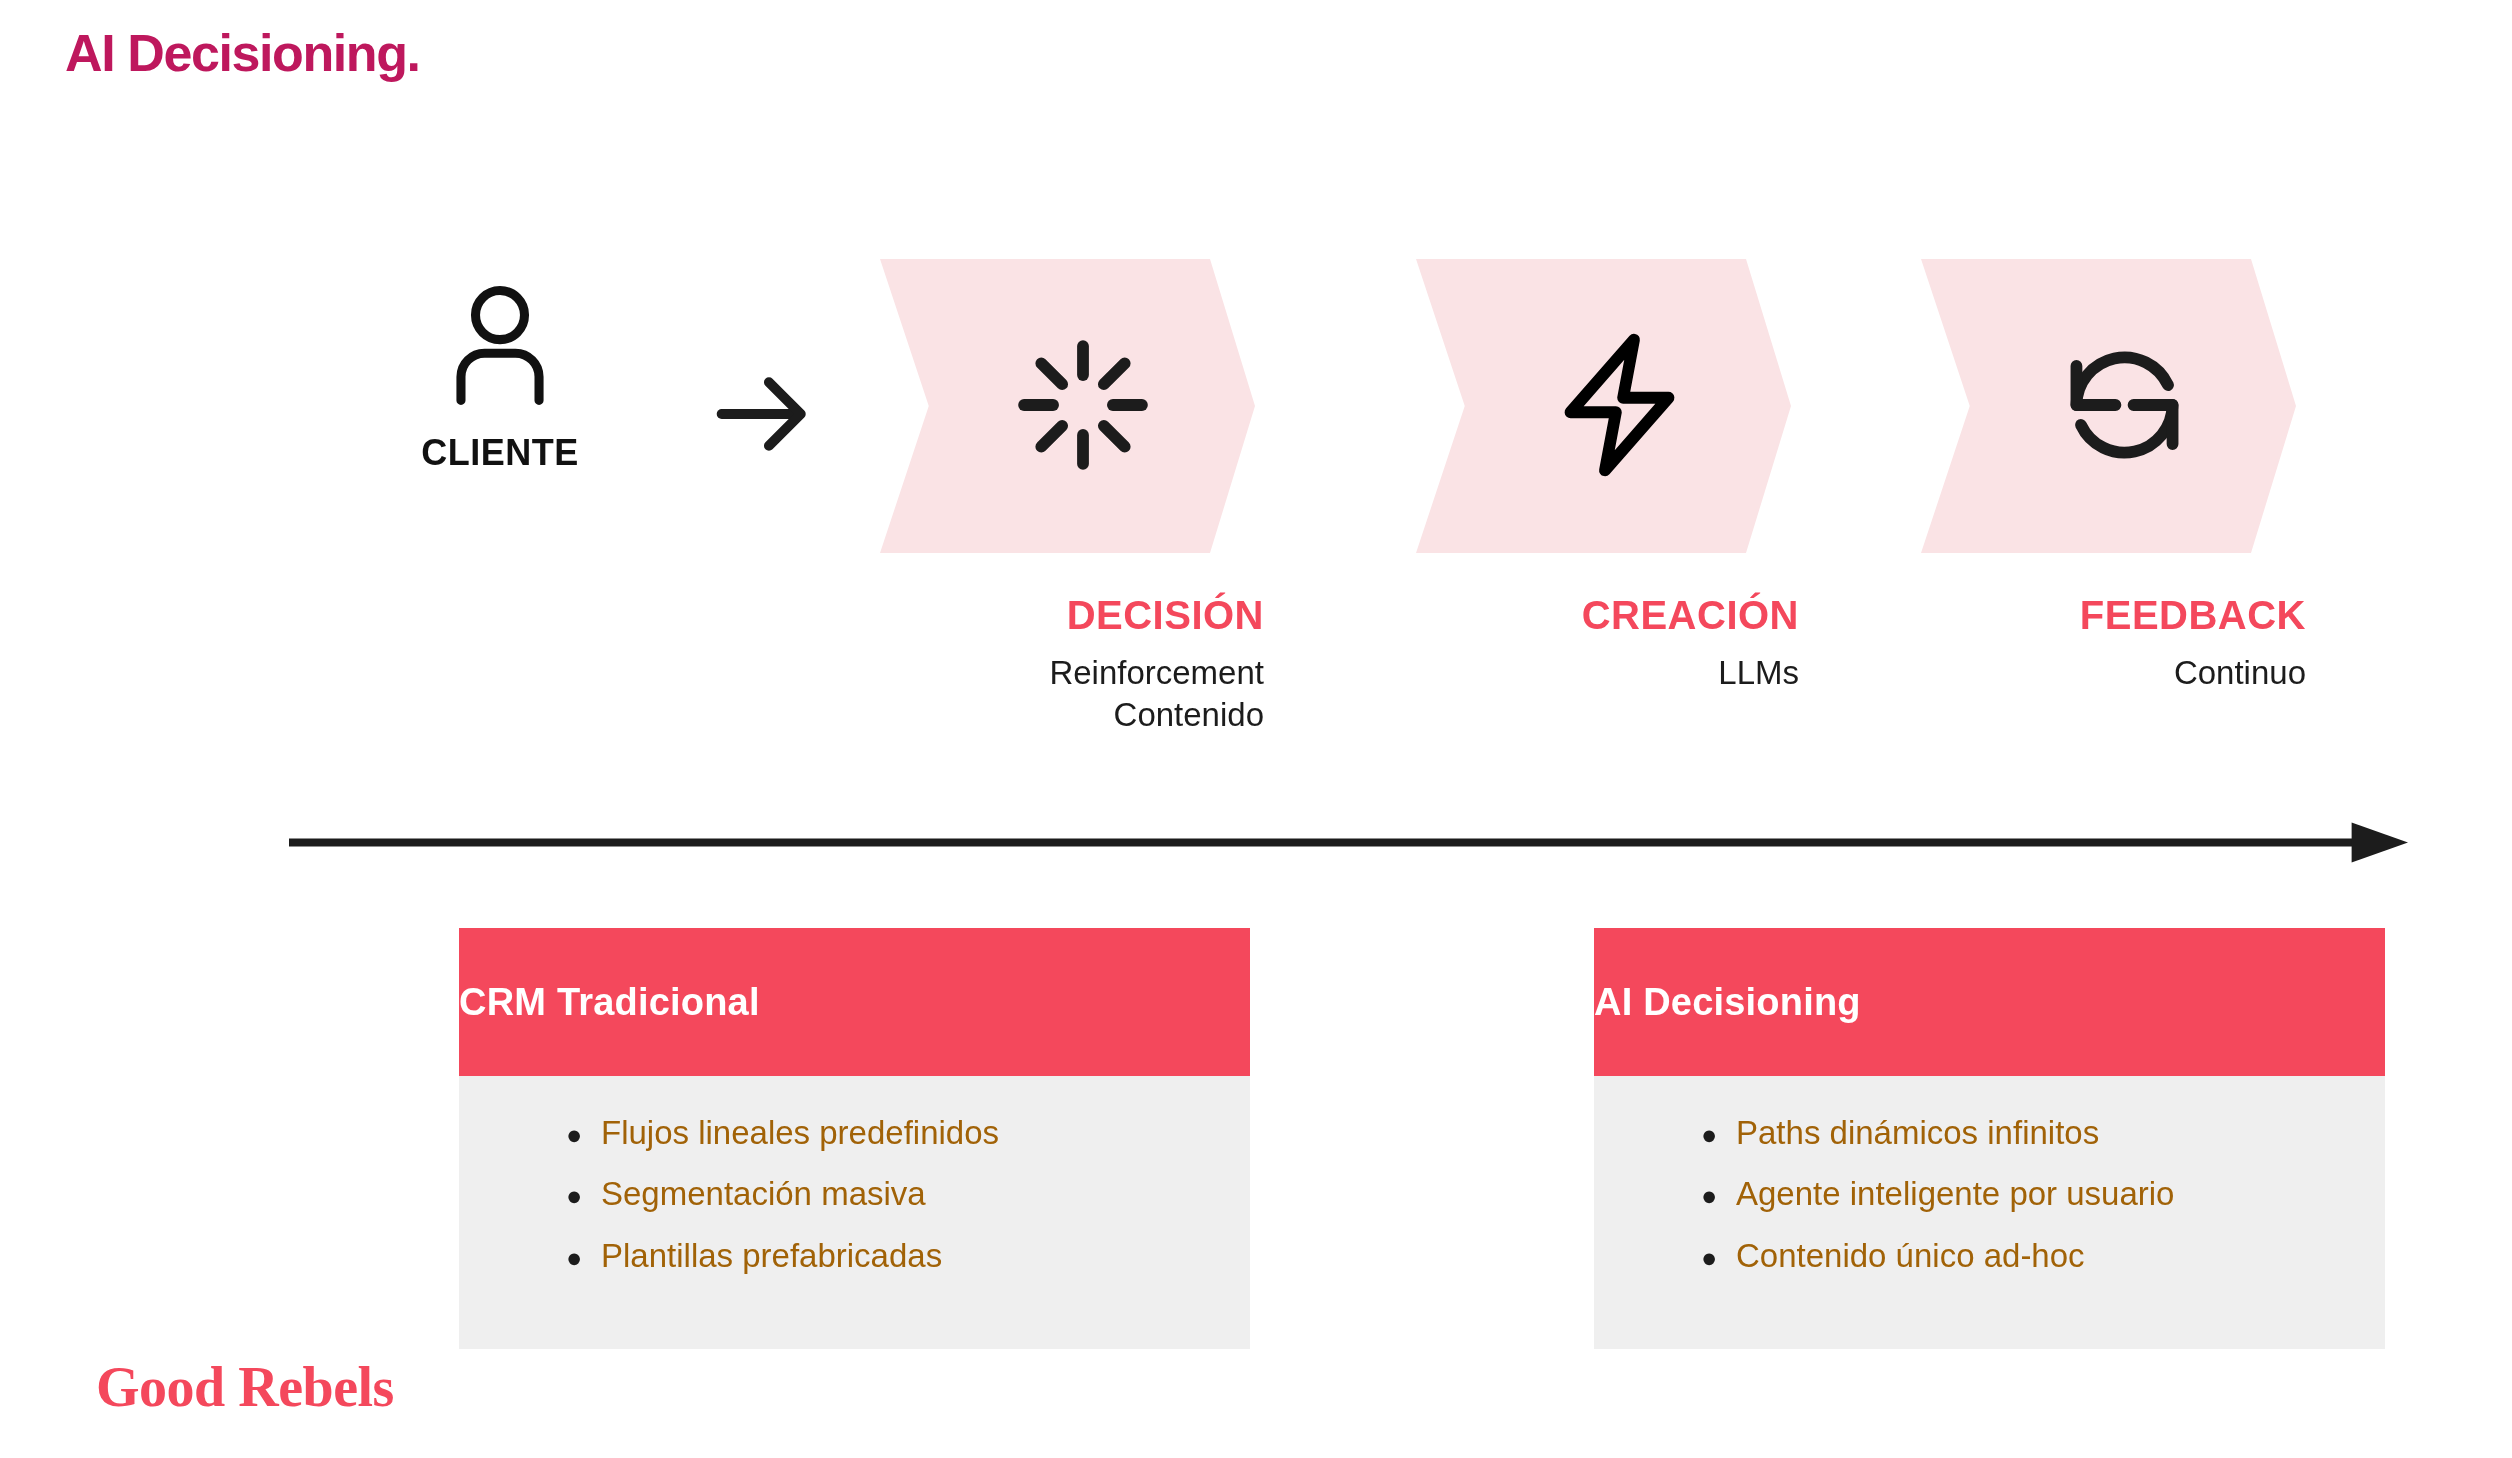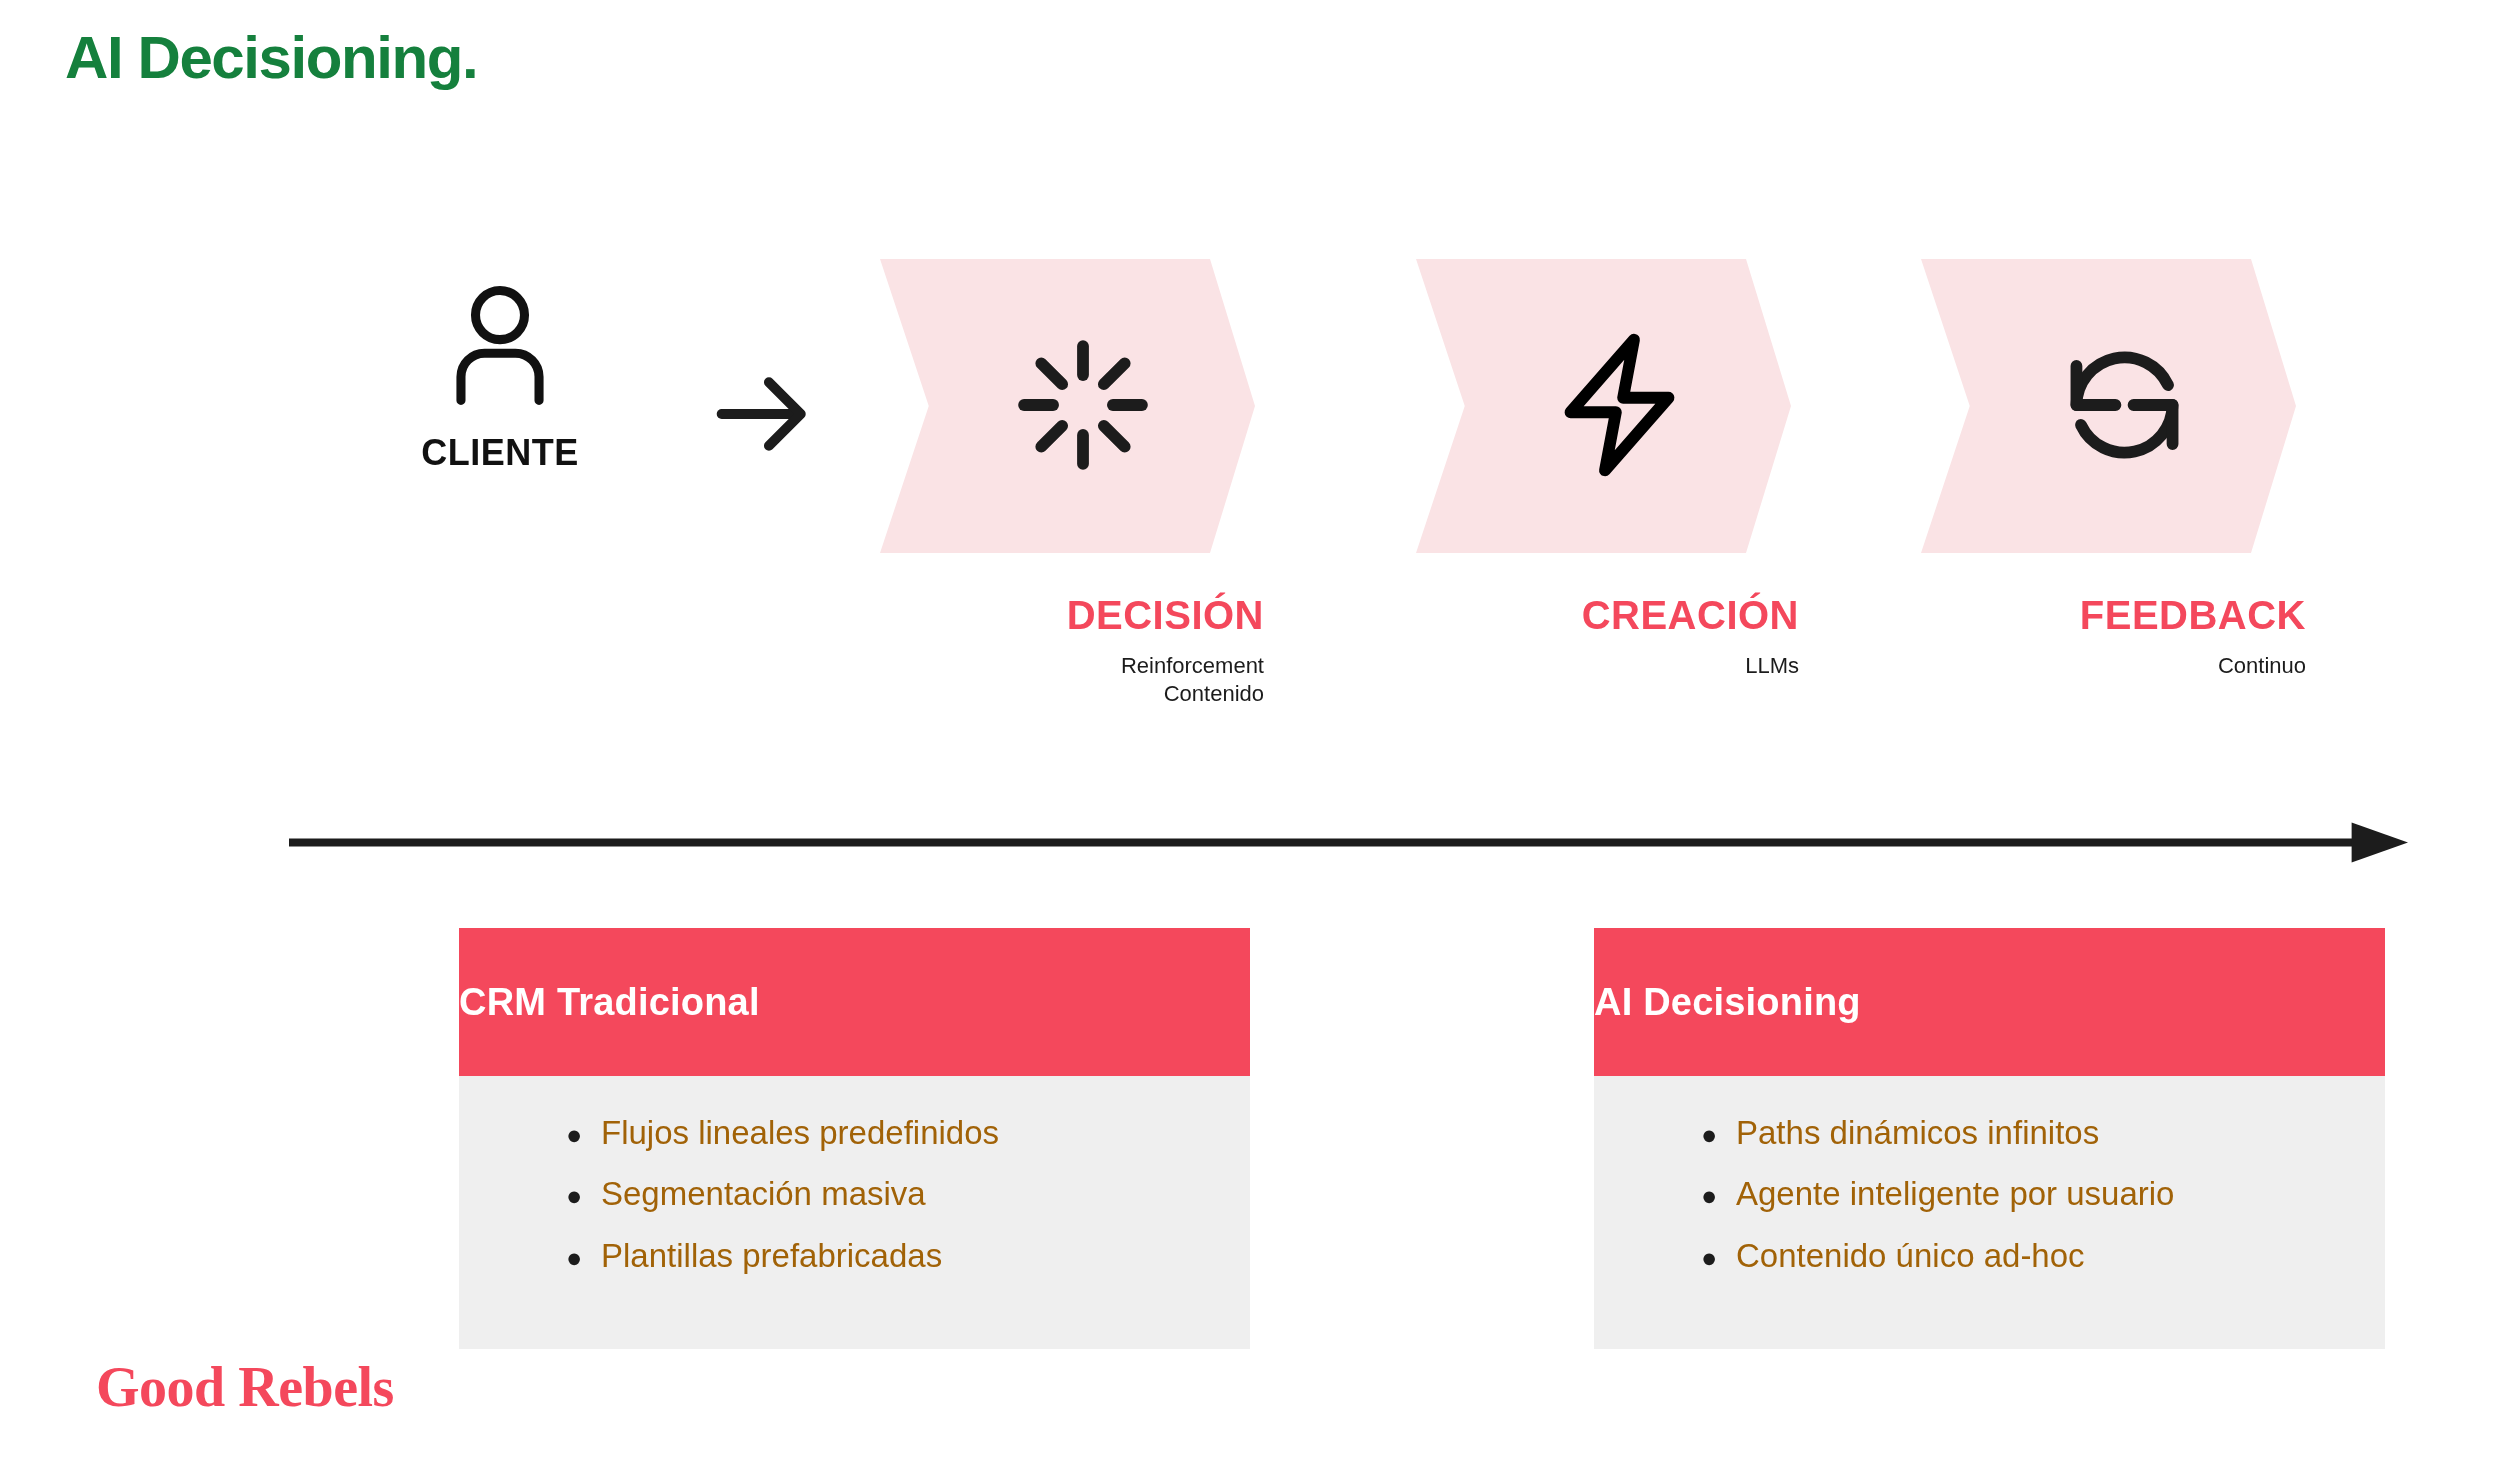--- a/index.html
+++ b/index.html
@@ -17,24 +17,24 @@
     height: 1459px;
     background: #ffffff;
     overflow: hidden;
   }
 
   
   #page-title {
     position: absolute;
     left: 65px;
     top: 25.5px;
-    font-size: 60px;
+    font-size: 52px;
     font-weight: 800;
     letter-spacing: -1.4px;
-    color: #15803d;
+    color: #be185d;
     line-height: 1.05;
     white-space: nowrap;
   }
 
   
   #cliente-block {
     position: absolute;
     left: 391px;
     top: 282px;
     width: 218px;
@@ -88,21 +88,21 @@
   .stage-title {
     font-size: 40px;
     font-weight: 800;
     letter-spacing: 0.5px;
     color: var(--accent, #f4485c);
     line-height: 1.1;
     white-space: nowrap;
   }
   .stage-sub {
     margin-top: 14.6px;
-    font-size: 22px;
+    font-size: 33px;
     font-weight: 400;
     color: #1c1c1c;
     line-height: 1.28;
   }
 
   
   #timeline {
     position: absolute;
     left: 289px;
     top: 819px;

